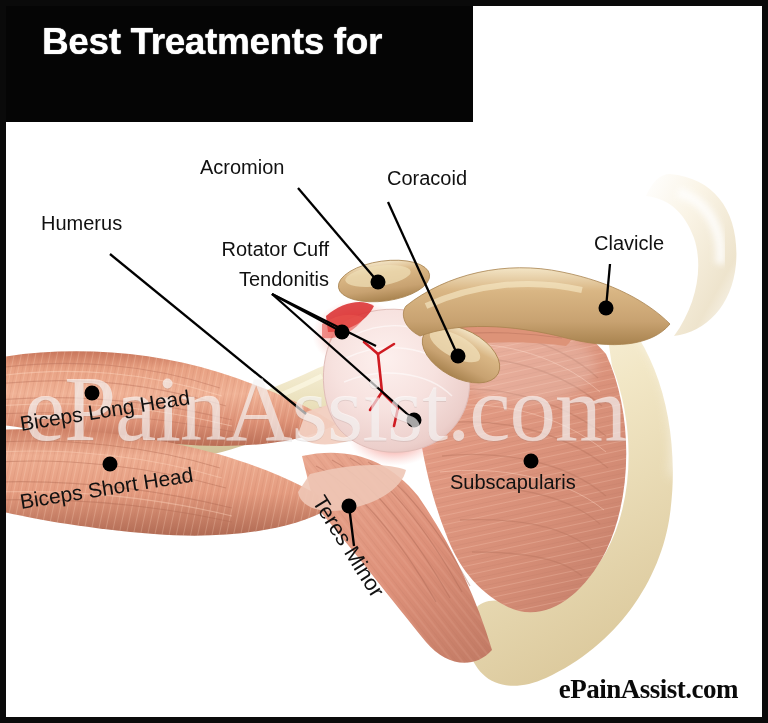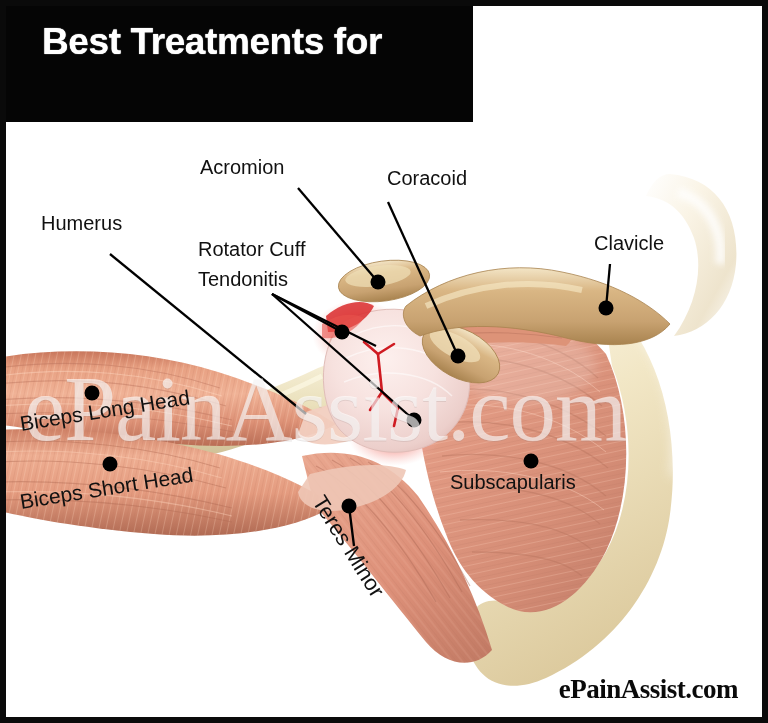--- a/index.html
+++ b/index.html
@@ -322,21 +322,21 @@
   <div id="watermark">ePainAssist.com</div>
 
   <div class="lbl" style="left:35px;  top:204px;">Humerus</div>
 
   <div class="lbl" style="left:194px; top:148px;">Acromion</div>
 
   <div class="lbl" style="left:341px; top:159px;margin-left:40px;">Coracoid</div>
 
   <div class="lbl" style="left:580px; top:224px;margin-left:8px;">Clavicle</div>
 
-  <div class="lbl two" style="left:192px; top:228px; width:150px;">Rotator Cuff Tendonitis</div>
+  <div class="lbl two" style="left:173px; top:228px; width:150px;text-align:right;">Rotator Cuff Tendonitis</div>
 
   <div class="lbl rot" style="left:14px; top:404px; transform:rotate(-9deg); font-size:21px;">Biceps Long Head</div>
 
   <div class="lbl rot" style="left:14px; top:482px; transform:rotate(-9deg); font-size:21px;">Biceps Short Head</div>
 
   <div class="lbl rot" style="left:312px; top:478px; transform:rotate(58deg); font-size:22px;">Teres Minor</div>
 
   <div class="lbl" style="left:444px; top:463px;">Subscapularis</div>
 
   <div id="title-banner">

